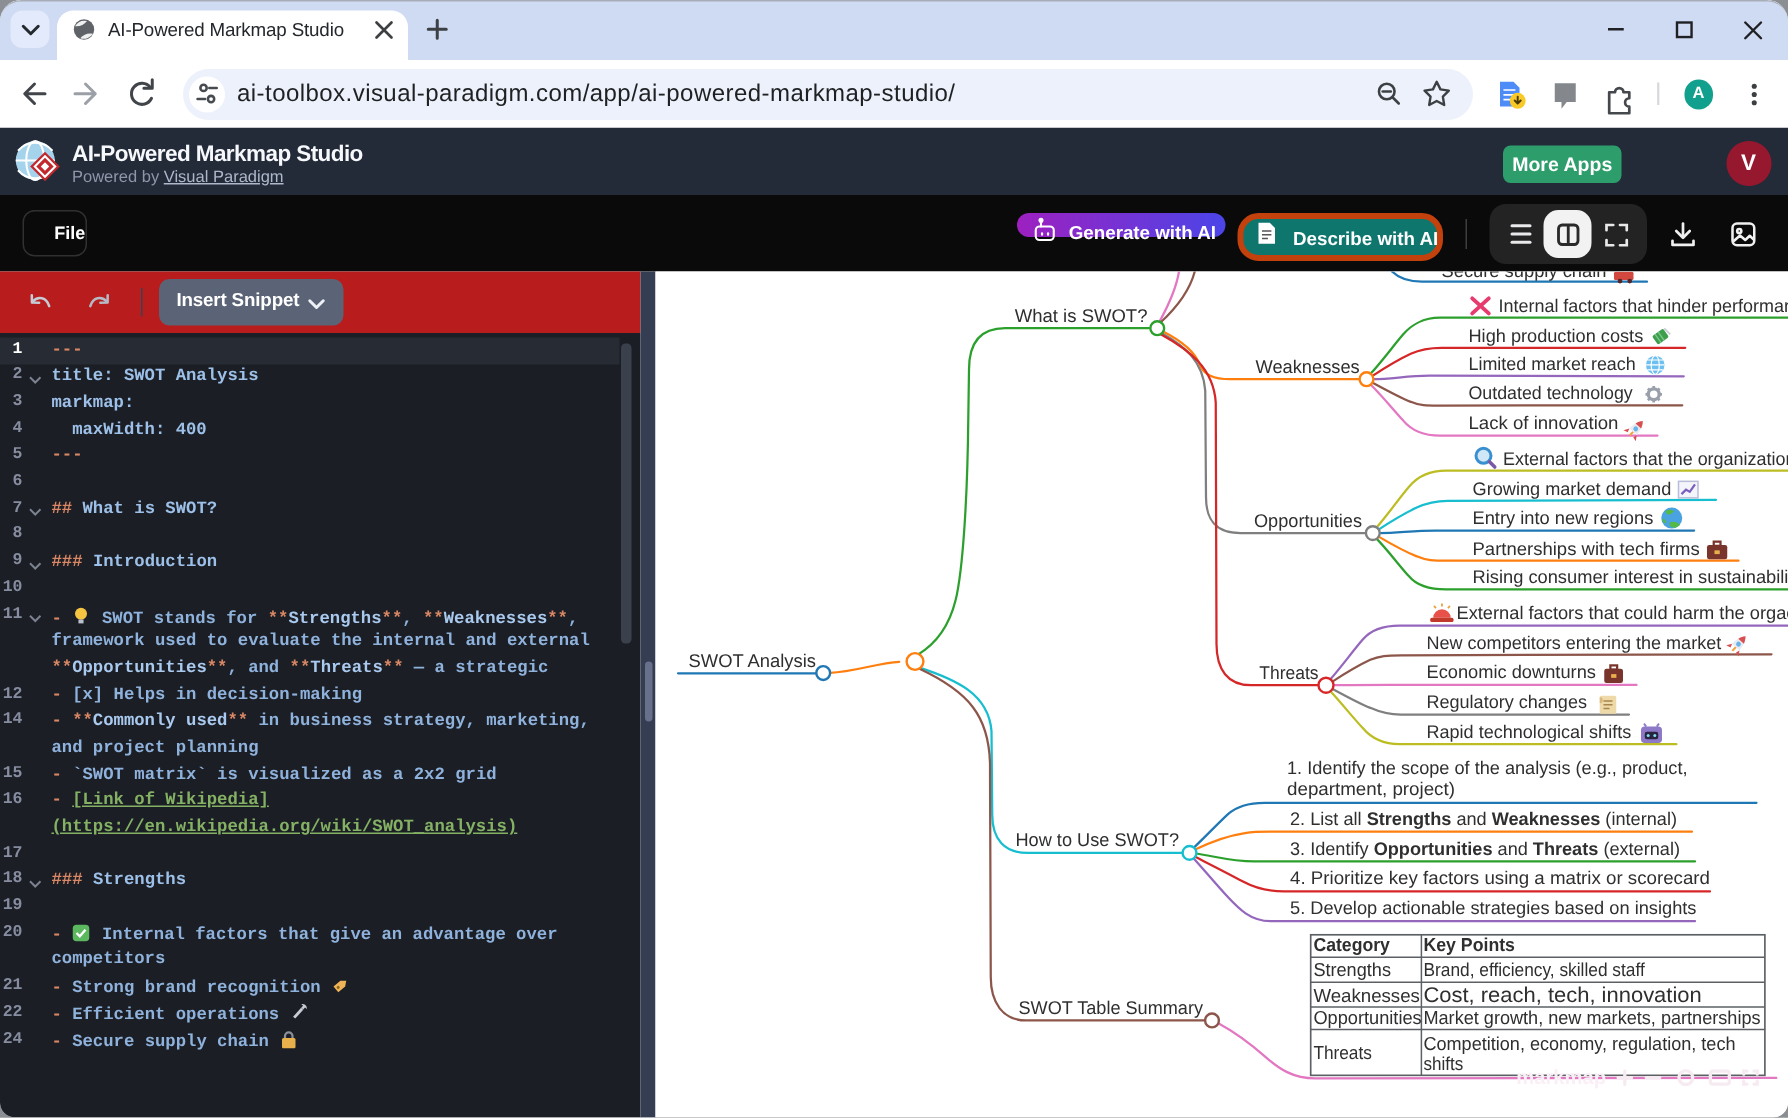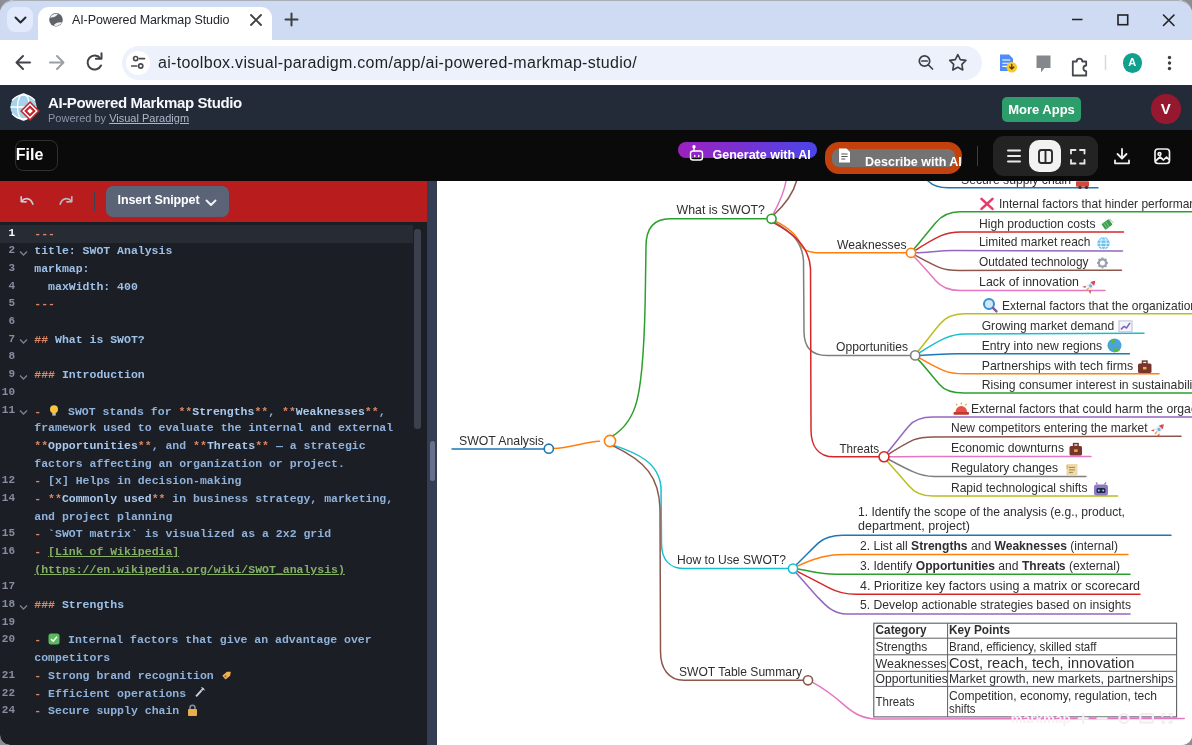--- a/index.html
+++ b/index.html
@@ -19,24 +19,24 @@
   #avatarA{z-index:4;left:1122.5px;top:53px;width:19.5px;height:19.5px;border-radius:50%;background:#12a08e;color:#fff;font-size:11px;font-weight:bold;text-align:center;line-height:19.5px;}
   
   #appheader{left:0;top:85px;width:1192px;height:45px;background:#232a38;}
   #apptitle{left:48px;top:93.5px;font-size:15px;letter-spacing:-0.38px;font-weight:bold;color:#f6f8fb;}
   #appsub{left:48px;top:111.5px;font-size:11px;color:#8e97aa;}
   #appsub a{color:#aeb8cb;text-decoration:underline;}
   #moreapps{left:1002px;top:96.5px;width:79px;height:25px;border-radius:5px;background:#2d9e6b;color:#fff;font-size:13px;font-weight:bold;text-align:center;line-height:25px;}
   #avatarV{left:1151px;top:94px;width:29.5px;height:29.5px;border-radius:50%;background:#96182e;color:#fff;font-size:15px;font-weight:bold;text-align:center;line-height:29.5px;}
   
   #toolbar{left:0;top:130px;width:1192px;height:51px;background:#0a0a0b;}
-  #filebtn{left:14.8px;top:9.6px;width:43px;height:31px;border:1.4px solid #303030;border-radius:8px;color:#fff;font-size:16px;font-weight:600;text-align:left;line-height:28px;}
+  #filebtn{left:14.8px;top:9.6px;width:43px;height:31px;border:1.4px solid #303030;border-radius:8px;color:#fff;font-size:12px;font-weight:600;text-align:right;line-height:28px;}
   #genbtn{left:678px;top:11.5px;width:139px;height:16px;border-radius:14px;background:linear-gradient(90deg,#9e20c0,#4b45e8);color:#fff;}
   #genbtn span{position:absolute;left:34.5px;top:6.5px;font-size:12.5px;font-weight:bold;white-space:nowrap;}
-  #descbtn{left:825px;top:11.5px;width:137px;height:32px;border-radius:14px;background:#737373;border:7px solid #c2410c;color:#fff;}
+  #descbtn{left:825px;top:11.5px;width:137px;height:32px;border-radius:14px;background:#0f766e;border:4px solid #c2410c;color:#fff;}
   #descbtn span{position:absolute;left:33px;top:6px;font-size:12.5px;font-weight:bold;white-space:nowrap;}
   #tbsep{left:977px;top:16px;width:1.4px;height:20px;background:#3e3e40;}
   #segctl{left:993px;top:5.9px;width:104.5px;height:40.3px;border-radius:11px;background:#232324;}
   #segactive{left:36px;top:4.2px;width:32px;height:31.7px;border-radius:10px;background:#f2f2f2;}
   
   #subbar{left:0;top:181px;width:427px;height:40.5px;background:#b91c1c;}
   #inssnip{left:105.6px;top:4.6px;width:123.8px;height:31.6px;border-radius:7px;background:#5b6476;color:#fff;}
   #inssnip span{position:absolute;left:12px;top:7.5px;font-size:12.5px;font-weight:bold;letter-spacing:-0.1px;white-space:nowrap;}
   #sbsep{left:94px;top:11px;width:1.4px;height:19px;background:#3b4254;}
   #editor{left:0;top:221.5px;width:427px;height:523.5px;background:#1b1e25;overflow:hidden;}
@@ -249,21 +249,20 @@
           </svg><span class="ct"><span class="t-sal">###</span><span class="t-blu"> Introduction</span></span></div>
       <div class="row"><span class="gut">10</span></div>
       <div class="row"><span class="gut">11</span><svg class="fold" width="9" height="7">
             <polyline points="1,1.5 4.5,5 8,1.5" stroke="#7c8290" fill="none" stroke-width="1.3"></polyline>
           </svg><span class="ct"><span class="t-sal">- </span><svg class="ico" width="13" height="13">
               <circle cx="6" cy="5.2" r="4" fill="#f5c542"></circle>
               <rect x="4.3" y="9" width="3.4" height="2.6" fill="#b9c0cc"></rect>
             </svg><span class="t-bod"> SWOT stands for </span><span class="t-sal">**</span><span class="t-bold">Strengths</span><span class="t-sal">**</span><span class="t-bod">, </span><span class="t-sal">**</span><span class="t-bold">Weaknesses</span><span class="t-sal">**</span><span class="t-bod">,</span></span></div>
       <div class="row"><span class="ct t-bod">framework used to evaluate the internal and external</span></div>
       <div class="row"><span class="ct"><span class="t-sal">**</span><span class="t-bold">Opportunities</span><span class="t-sal">**</span><span class="t-bod">, and </span><span class="t-sal">**</span><span class="t-bold">Threats</span><span class="t-sal">**</span><span class="t-bod"> — a strategic</span></span></div>
-      <div class="row"><span class="ct t-bod">factors affecting an organization or project.</span></div>
       <div class="row"><span class="gut">12</span><span class="ct"><span class="t-sal">- </span><span class="t-bod">[x] Helps in decision-making</span></span></div>
       <div class="row"><span class="gut">14</span><span class="ct"><span class="t-sal">- **</span><span class="t-bold">Commonly used</span><span class="t-sal">**</span><span class="t-bod"> in business strategy, marketing,</span></span></div>
       <div class="row"><span class="ct t-bod">and project planning</span></div>
       <div class="row"><span class="gut">15</span><span class="ct"><span class="t-sal">- </span><span class="t-bod">`SWOT matrix` is visualized as a 2x2 grid</span></span></div>
       <div class="row"><span class="gut">16</span><span class="ct"><span class="t-sal">- </span><span class="t-grn">[Link of Wikipedia]</span></span></div>
       <div class="row"><span class="ct t-grn">(https://en.wikipedia.org/wiki/SWOT_analysis)</span></div>
       <div class="row"><span class="gut">17</span></div>
       <div class="row"><span class="gut">18</span><svg class="fold" width="9" height="7">
             <polyline points="1,1.5 4.5,5 8,1.5" stroke="#7c8290" fill="none" stroke-width="1.3"></polyline>
           </svg><span class="ct"><span class="t-sal">###</span><span class="t-blu"> Strengths</span></span></div>

